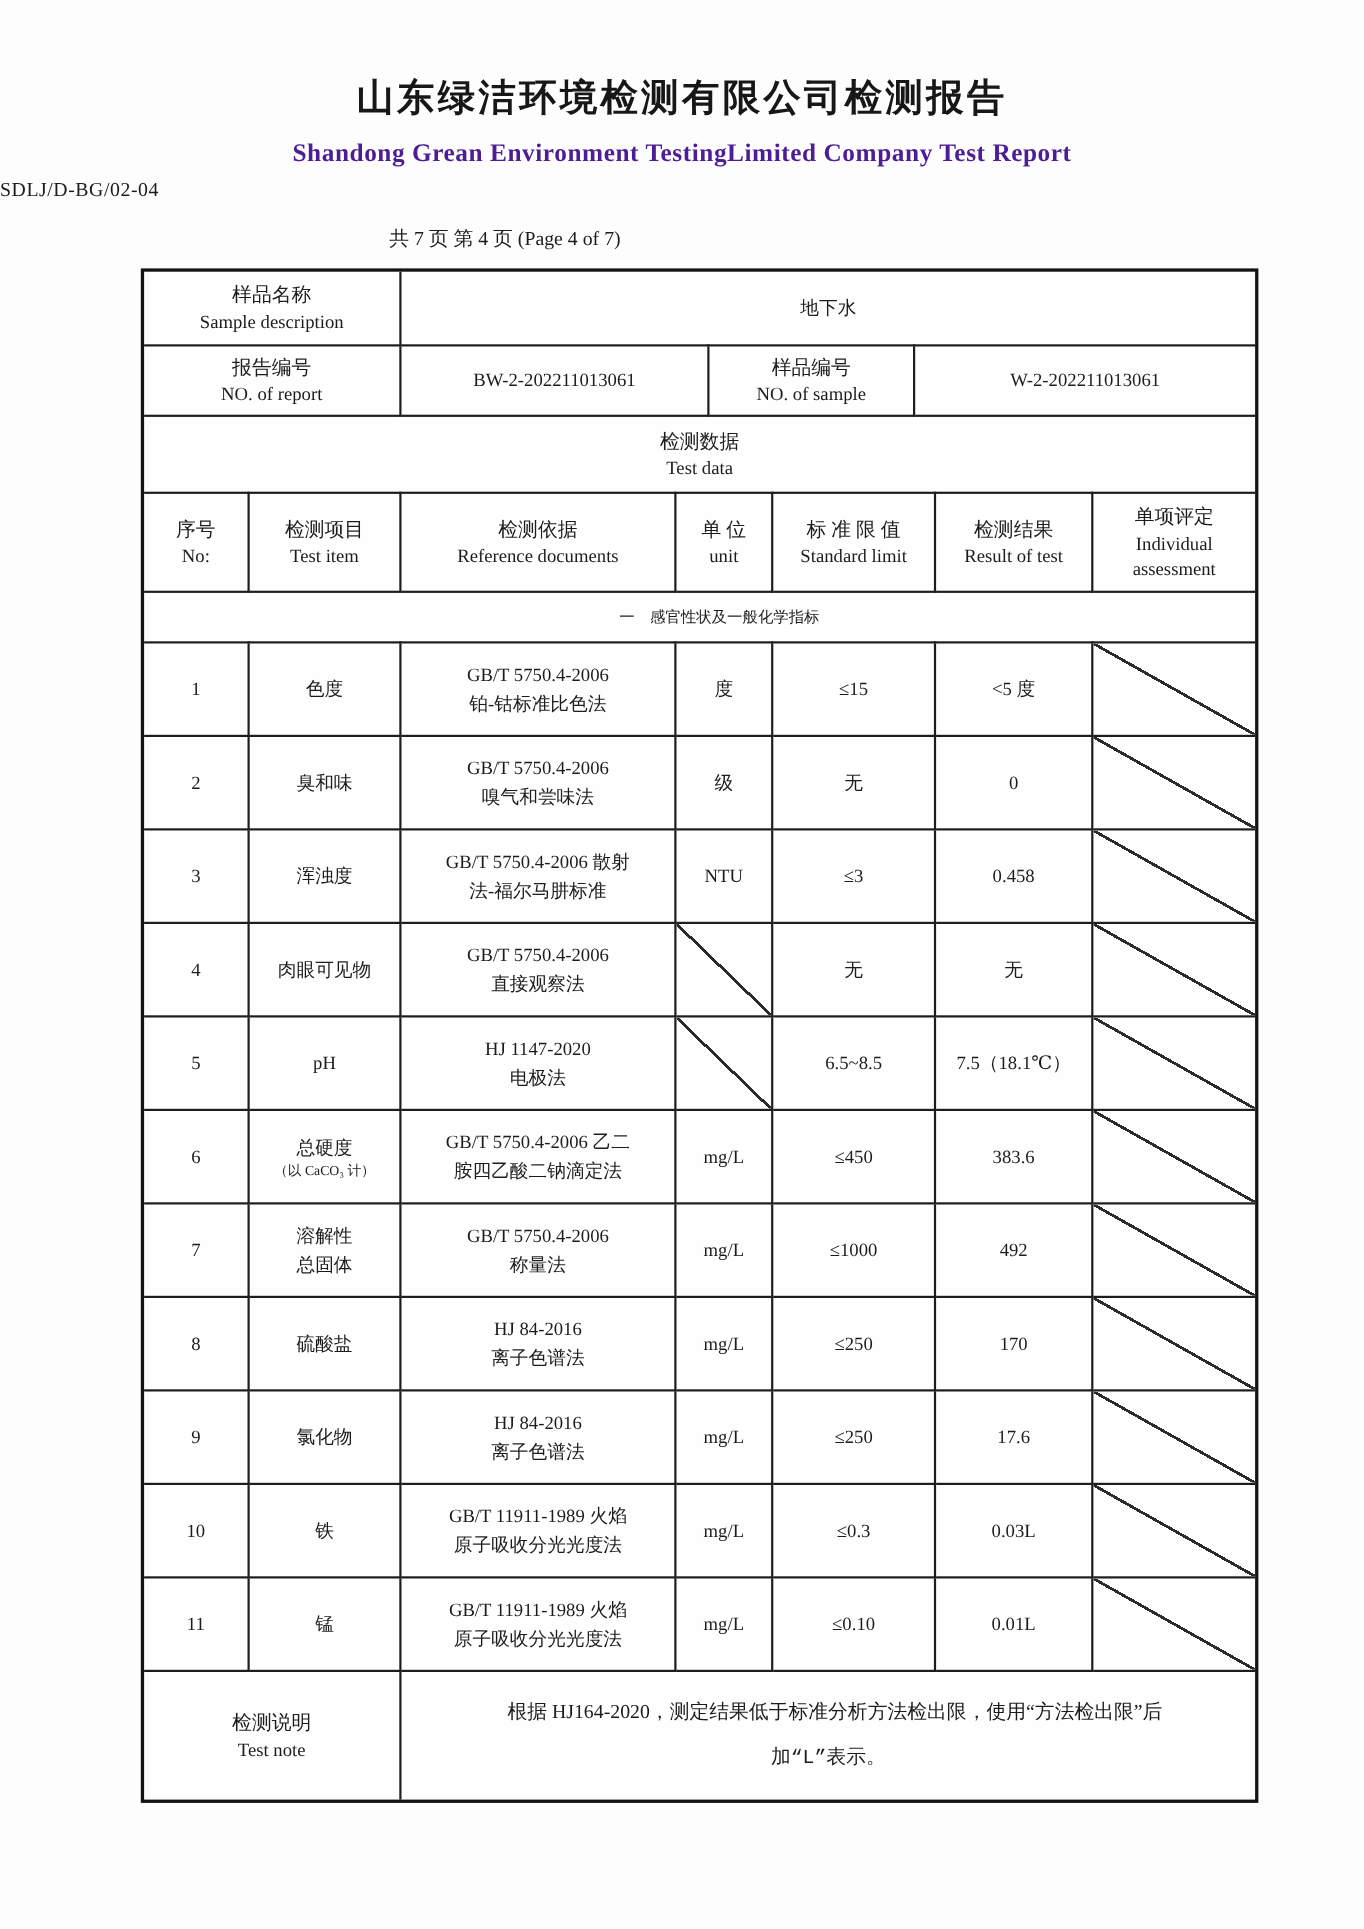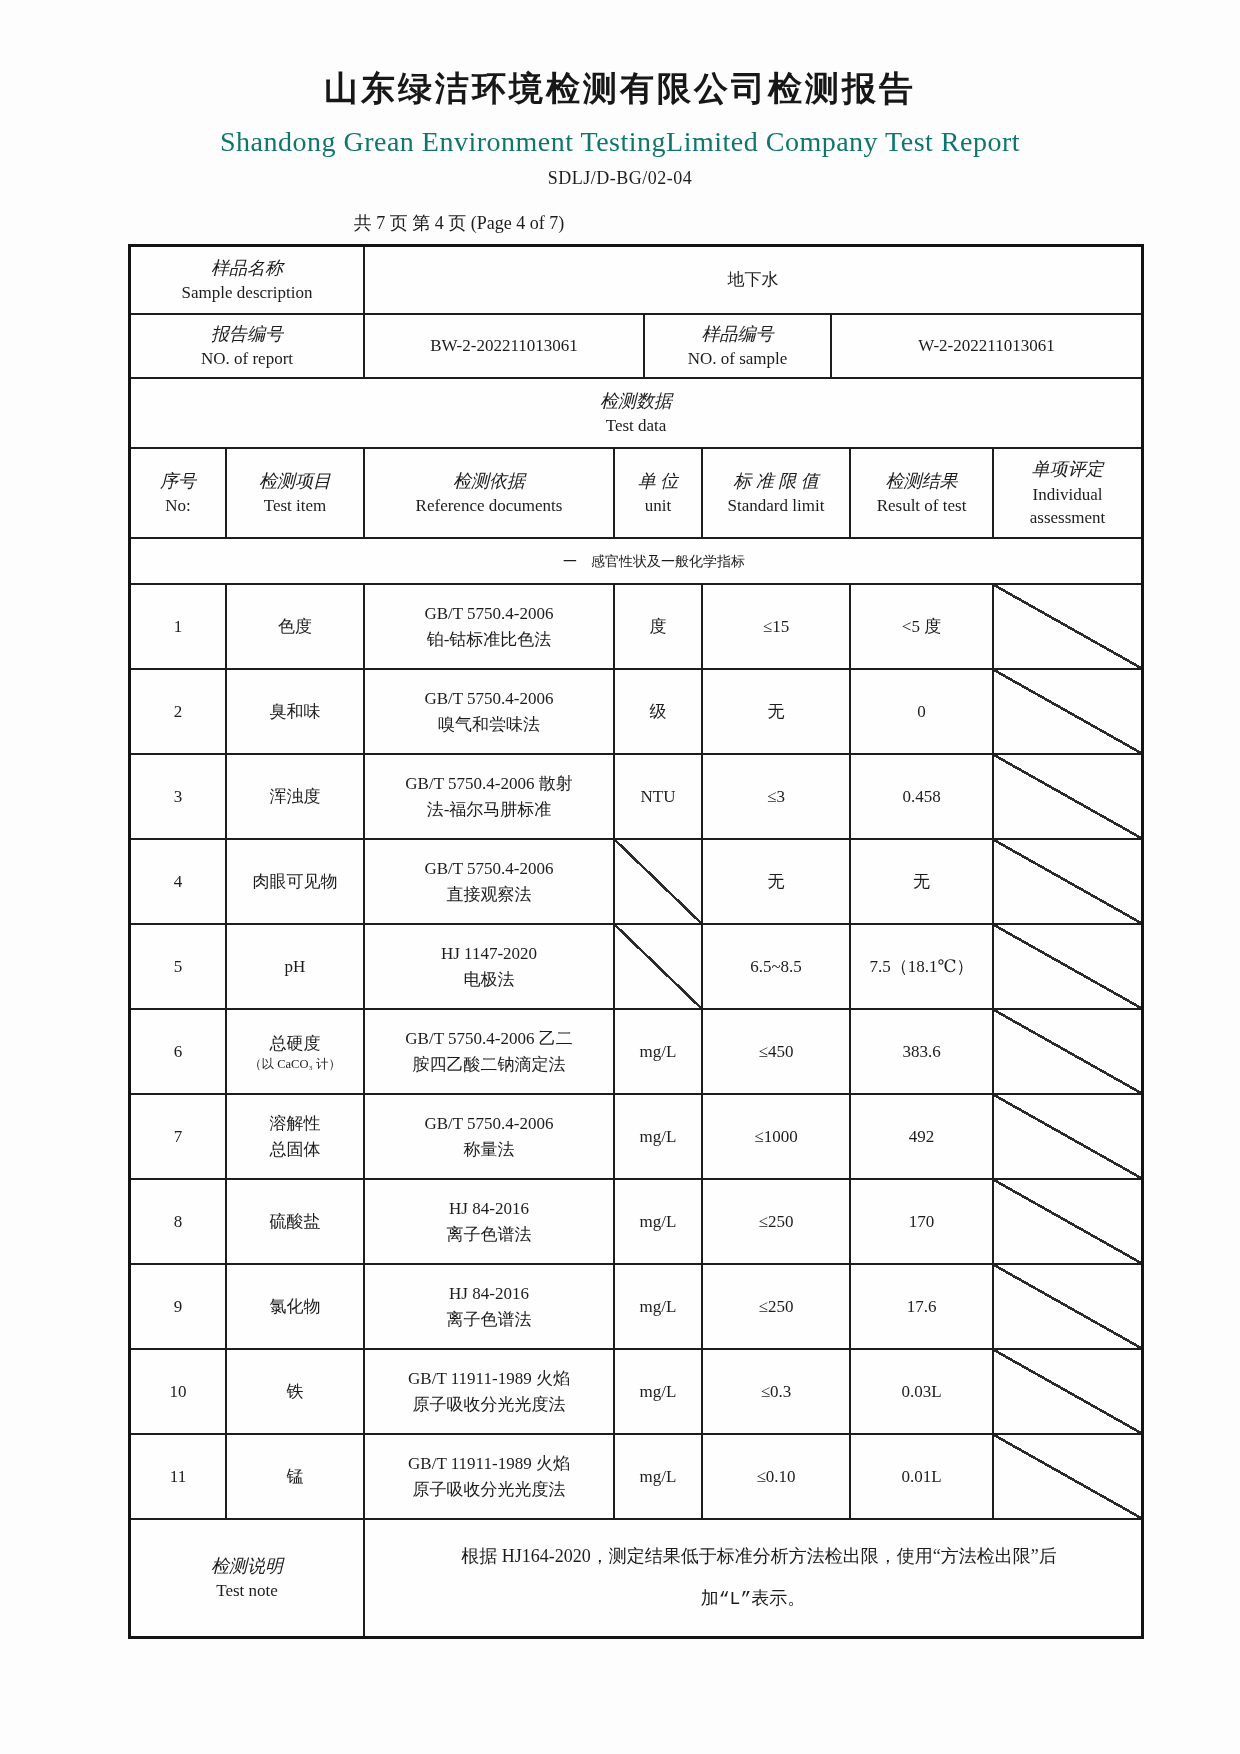--- a/index.html
+++ b/index.html
@@ -8,40 +8,40 @@
     font-family:"Liberation Serif","DejaVu Serif",serif; color:#1c1c1c;
     overflow:hidden;
   }
   .title-cn {
     margin:0; padding-top:66px; text-align:center;
     font-family:"Liberation Sans","DejaVu Sans",sans-serif;
     font-size:34px; font-weight:700; letter-spacing:3px; color:#171717;
   }
   .title-en {
     margin:14px 0 0 0; text-align:center;
-    font-size:28px; font-weight:400; letter-spacing:0.5px; color:#0f766e;
-  }
-  .doc-code { margin-top:10px; text-align:center; font-size:18px; letter-spacing:0.5px; }
+    font-size:23px; font-weight:700; letter-spacing:0.5px; color:#4c1d95;
+  }
+  .doc-code { margin-top:10px; font-size:18px; letter-spacing:0.5px; }
   .page-info { margin-top:22px; text-align:center; padding-right:322px; font-size:18px; }
 
   .tbl-wrap {
     position:absolute; left:128px; top:244px; width:1016px;
     border:3px solid #131313; background:#fefefe; box-sizing:border-box;
   }
   table.grid { border-collapse:collapse; width:100%; table-layout:fixed; }
   table.grid td {
     border:2px solid #1d1d1d; padding:0; text-align:center; vertical-align:middle;
     font-size:17px; line-height:1.5; overflow:hidden;
   }
   table.grid tr:first-child td { border-top:none; }
   table.grid td:first-child { border-left:none; }
   table.grid td:last-child { border-right:none; }
   table.grid.last tr:last-child td { border-bottom:none; }
 
-  .cn { font-size:18px; line-height:1.55;font-style:italic; }
+  .cn { font-size:18px; line-height:1.55; }
   .en { font-size:17px; line-height:1.35; }
   .pre { white-space:pre-line; }
   .sub { font-size:12.5px; line-height:1.2; }
 
   tr.r-info1 td { height:66px; }
   tr.r-info2 td { height:62px; }
   tr.r-testdata td { height:68px; }
   tr.r-colhead td { height:88px; }
   tr.r-section td { height:44px; text-align:center; padding-left:36px; font-size:14px; }
   tr.drow td { height:83px; }

